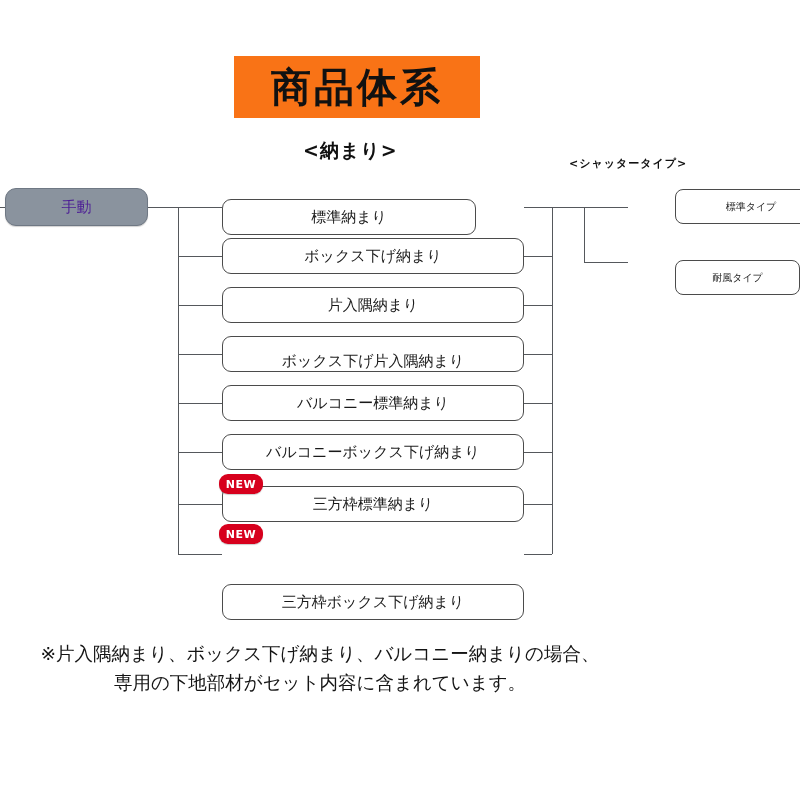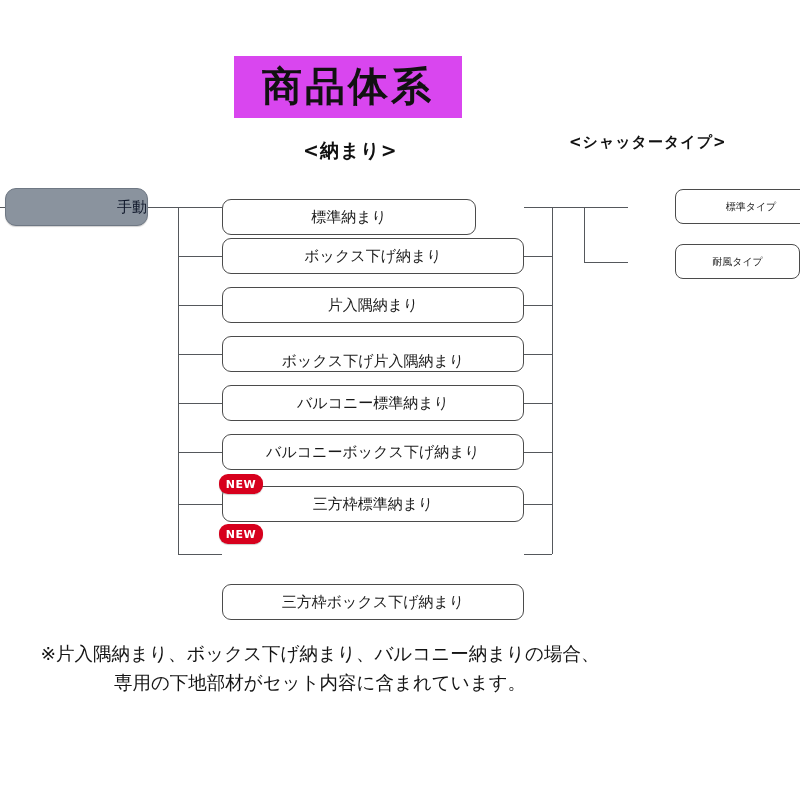--- a/index.html
+++ b/index.html
@@ -18,27 +18,26 @@
     position: relative;
     width: 800px;
     height: 800px;
   }
 
   
   .title-banner {
     position: absolute;
     left: 234px;
     top: 56px;
-    width: 228px;
+    width: 246px;
     height: 62px;
-    background: #d946ef;
+    background: #f97316;
     display: flex;
     align-items: center;
     justify-content: center;
-    font-family: Liberation Serif, serif;
   }
   .title-banner .title-text {
     font-size: 40px;
     font-weight: bold;
     letter-spacing: 3px;
     color: #111111;
     line-height: 1;
   }
 
   
@@ -49,22 +48,22 @@
     color: #111111;
     white-space: nowrap;
     letter-spacing: 1px;
   }
   #header-nawari {
     left: 303px;
     top: 138px;
   }
   #header-shutter {
     left: 569px;
-    top: 133px;
-    font-size: 15px;
+    top: 156px;
+    font-size: 11px;
   }
 
   
   .ln {
     position: absolute;
     background: #55585c;
   }
   .ln-h { height: 1px; }
   .ln-v { width: 1px; }
 
@@ -79,24 +78,23 @@
     align-items: center;
     justify-content: center;
     font-size: 15px;
     color: #1a1a1a;
     white-space: nowrap;
   }
   .node.root {
     background: #8a939e;
     border: 1px solid #6f7884;
     border-radius: 11px;
-    color: #0f172a;
+    color: #4c1d95;
     font-size: 15px;
     box-shadow: 0 1px 1px rgba(0,0,0,0.18);
-    justify-content: flex-end;
   }
   .node.small {
     font-size: 10px;
     border-radius: 8px;
     margin-left: 47px;
   }
 
   
   .new-badge {
     position: absolute;
@@ -203,21 +201,21 @@
 
   <div class="node" style="left:222px; top:536px; width:302px; height:36px;margin-top:48px;">
     <span>三方枠ボックス下げ納まり</span>
   </div>
   <div class="new-badge" style="left:219px; top:524px;">NEW</div>
 
   <div class="node small" style="left:628px; top:189px; width:152px; height:35px;">
     <span>標準タイプ</span>
   </div>
 
-  <div class="node small" style="left:628px; top:244px; width:125px; height:35px;">
+  <div class="node small" style="left:628px; top:260px; width:125px; height:35px;">
     <span>耐風タイプ</span>
   </div>
 
   <div class="footnote">
     <span class="fn-line">※片入隅納まり、ボックス下げ納まり、バルコニー納まりの場合、</span>
     <span class="fn-line">専用の下地部材がセット内容に含まれています。</span>
   </div>
 
 </div>
 

